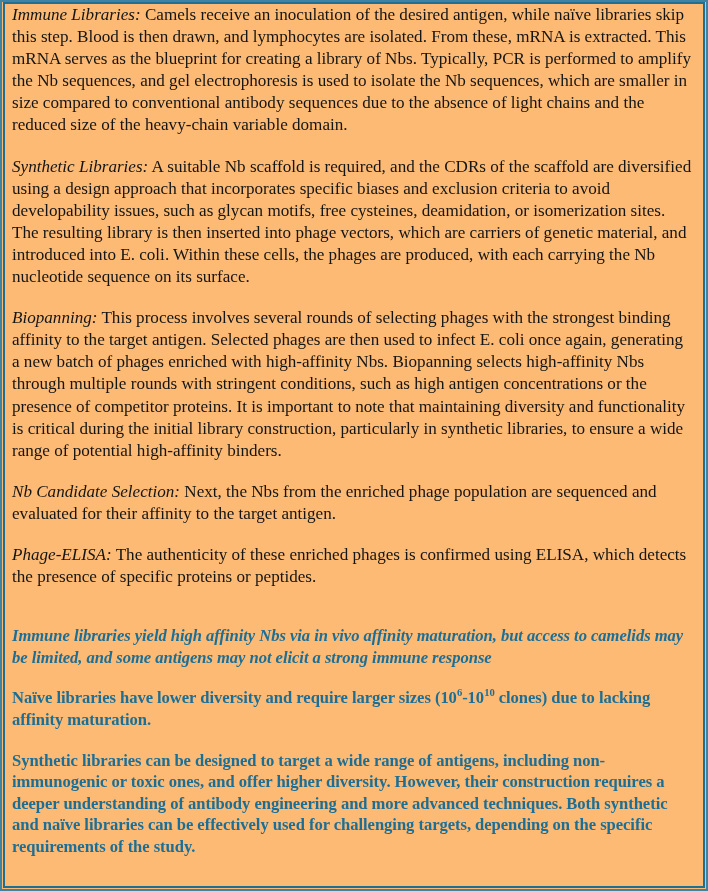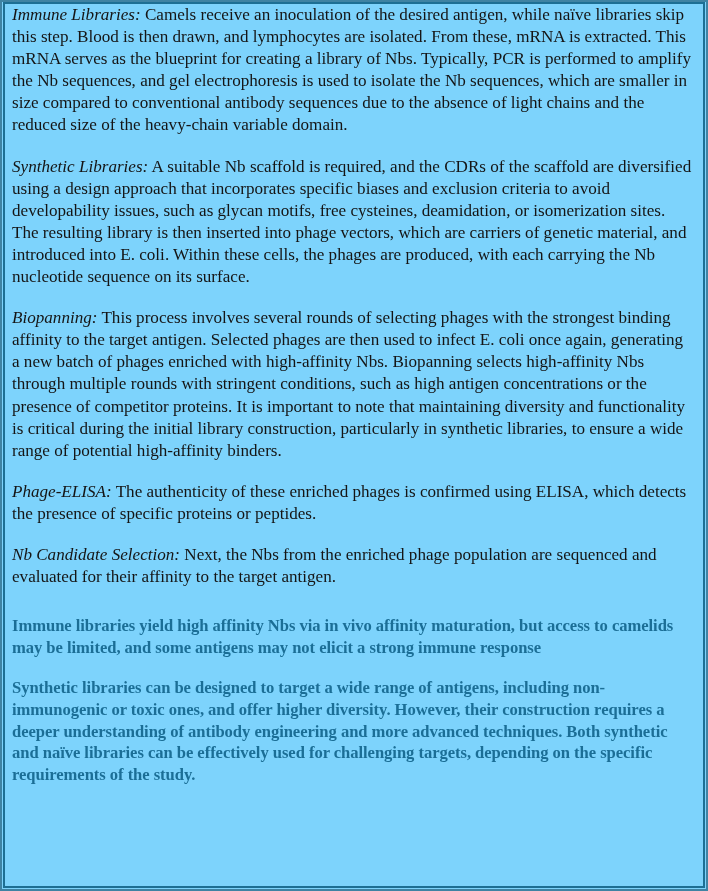--- a/index.html
+++ b/index.html
@@ -5,21 +5,21 @@
   html, body {
     margin: 0;
     padding: 0;
     background: #ffffff;
   }
   #page {
     position: relative;
     width: 708px;
     height: 891px;
     box-sizing: border-box;
-    background: #7dd3fc;
+    background: #fdba74;
     overflow: hidden;
   }
   
   .frame-outer {
     position: absolute;
     left: 0; top: 0;
     width: 708px;
     height: 891px;
     box-sizing: border-box;
     border: 2px solid #3f83a3;
@@ -61,21 +61,22 @@
   p.highlight {
     margin: 0 0 19px 0;
     padding: 0;
     color: #1b6e96;
     font-weight: bold;
     font-size: 16.6px;
     line-height: 21.6px;
     letter-spacing: -0.05px;
   }
   p.highlight.first-hl {
-    margin-top: 6px;
+    margin-top: 16px;
+    font-style: italic;
   }
   sup {
     font-size: 0.64em;
     vertical-align: super;
     line-height: 0;
   }
   .spacer-sm { height: 2px; }
 </style>
 </head>
 <body>
@@ -86,26 +87,27 @@
   <div class="frame-inner"></div>
 
   <div class="content">
 
     <p class="para"><span class="lead">Immune Libraries:</span><span> Camels receive an inoculation of the desired antigen, while naïve libraries skip this step. Blood is then drawn, and lymphocytes are isolated. From these, mRNA is extracted. This mRNA serves as the blueprint for creating a library of Nbs. Typically, PCR is performed to amplify the Nb sequences, and gel electrophoresis is used to isolate the Nb sequences, which are smaller in size compared to conventional antibody sequences due to the absence of light chains and the reduced size of the heavy-chain variable domain.</span></p>
 
     <p class="para"><span class="lead">Synthetic Libraries:</span><span>  A suitable Nb scaffold is required, and the CDRs of the scaffold are diversified using a design approach that incorporates specific biases and exclusion criteria to avoid developability issues, such as glycan motifs, free cysteines, deamidation, or isomerization sites. The resulting library is then inserted into phage vectors, which are carriers of genetic material, and introduced into </span><span class="sci">E. coli</span><span>. Within these cells, the phages are produced, with each carrying the Nb nucleotide sequence on its surface.</span></p>
 
     <p class="para"><span class="lead">Biopanning:</span><span> This process involves several rounds of selecting phages with the strongest binding affinity to the target antigen. Selected phages are then used to infect </span><span class="sci">E. coli</span><span> once again, generating a new batch of phages enriched with high-affinity Nbs. Biopanning selects high-affinity Nbs through multiple rounds with stringent conditions, such as high antigen concentrations or the presence of competitor proteins. It is important to note that maintaining diversity and functionality is critical during the initial library construction, particularly in synthetic libraries, to ensure a wide range of potential high-affinity binders.</span></p>
 
+    <p class="para"><span class="lead">Nb Candidate Selection:</span><span> Next, the Nbs from the enriched phage population are sequenced and evaluated for their affinity to the target antigen.</span></p>
+
     <p class="para"><span class="lead">Phage-ELISA:</span><span> The authenticity of these enriched phages is confirmed using ELISA, which detects the presence of specific proteins or peptides.</span></p>
-
-    <p class="para"><span class="lead">Nb Candidate Selection:</span><span> Next, the Nbs from the enriched phage population are sequenced and evaluated for their affinity to the target antigen.</span></p>
 
 
     <div class="spacer-sm"></div>
 
     <p class="highlight first-hl"><span>Immune libraries yield high affinity Nbs via in vivo affinity maturation, but access to camelids may be limited, and some antigens may not elicit a strong immune response</span></p>
 
+    <p class="highlight"><span>Naïve libraries have lower diversity and require larger sizes (10</span><sup>6</sup><span>-10</span><sup>10</sup><span> clones) due to lacking affinity maturation.</span></p>
 
     <p class="highlight"><span>Synthetic libraries can be designed to target a wide range of antigens, including non-immunogenic or toxic ones, and offer higher diversity. However, their construction requires a deeper understanding of antibody engineering and more advanced techniques. Both synthetic and naïve libraries can be effectively used for challenging targets, depending on the specific requirements of the study.</span></p>
 
   </div>
 </div>
 
 </body></html>

